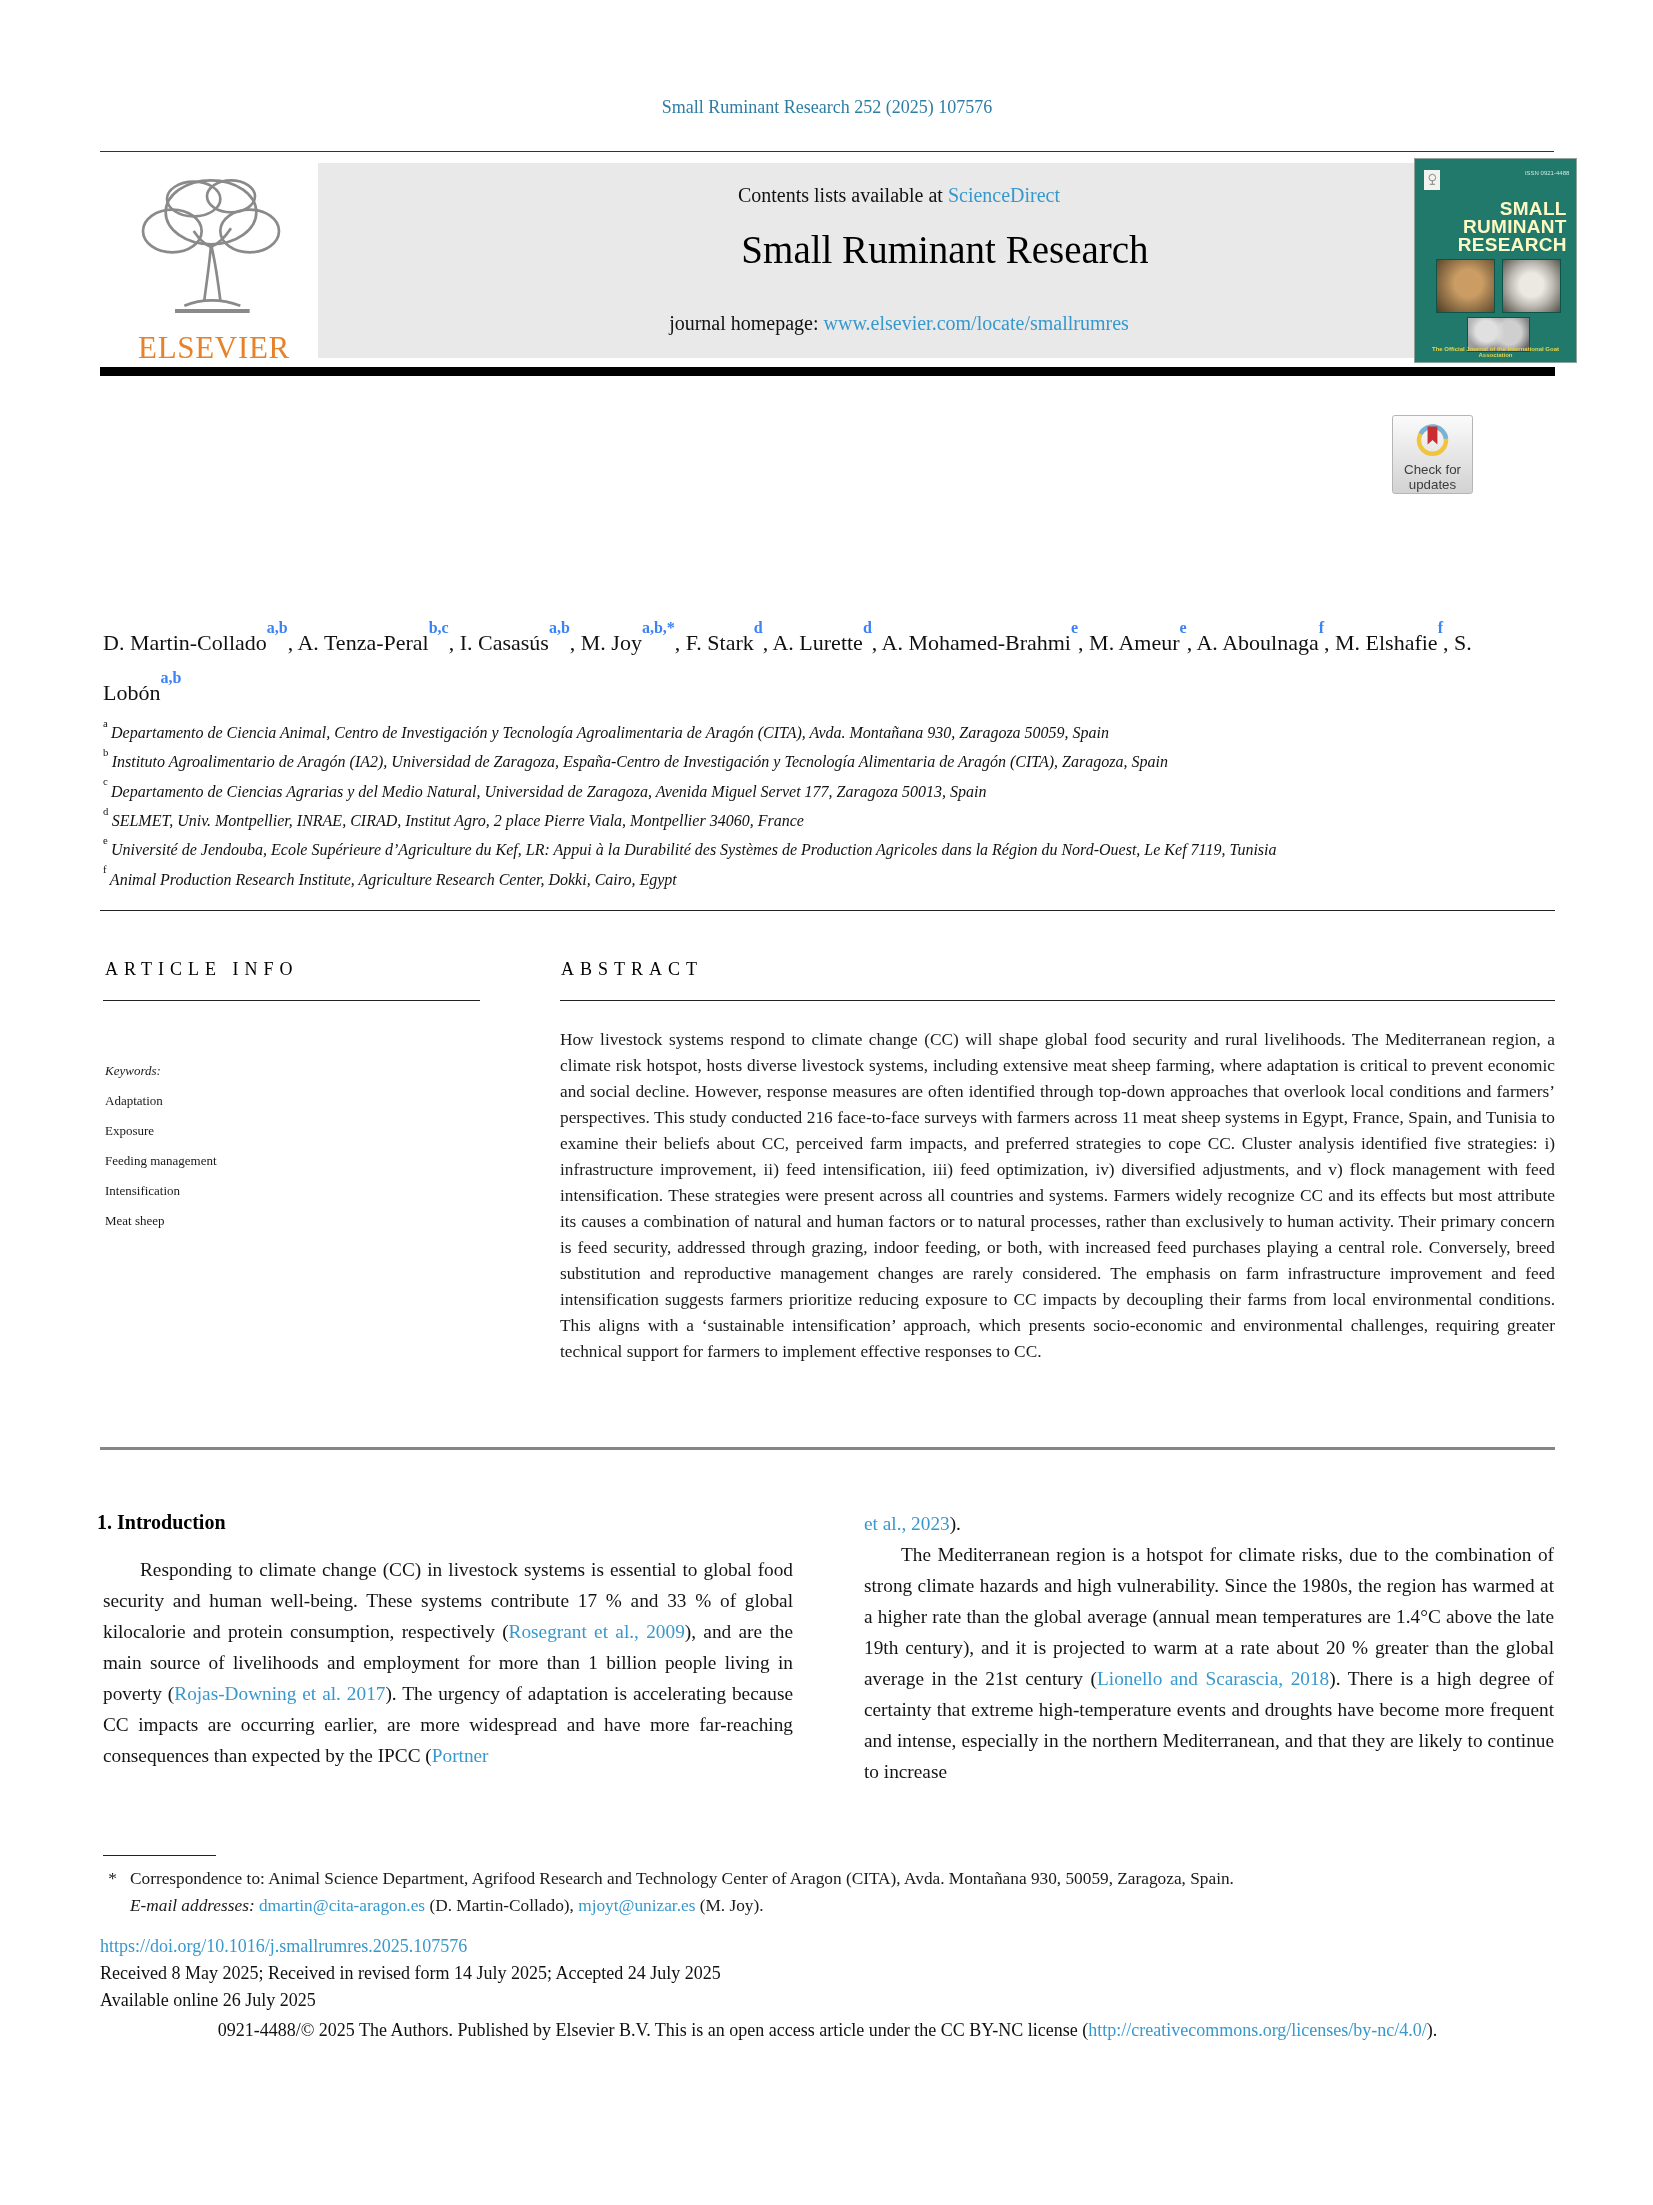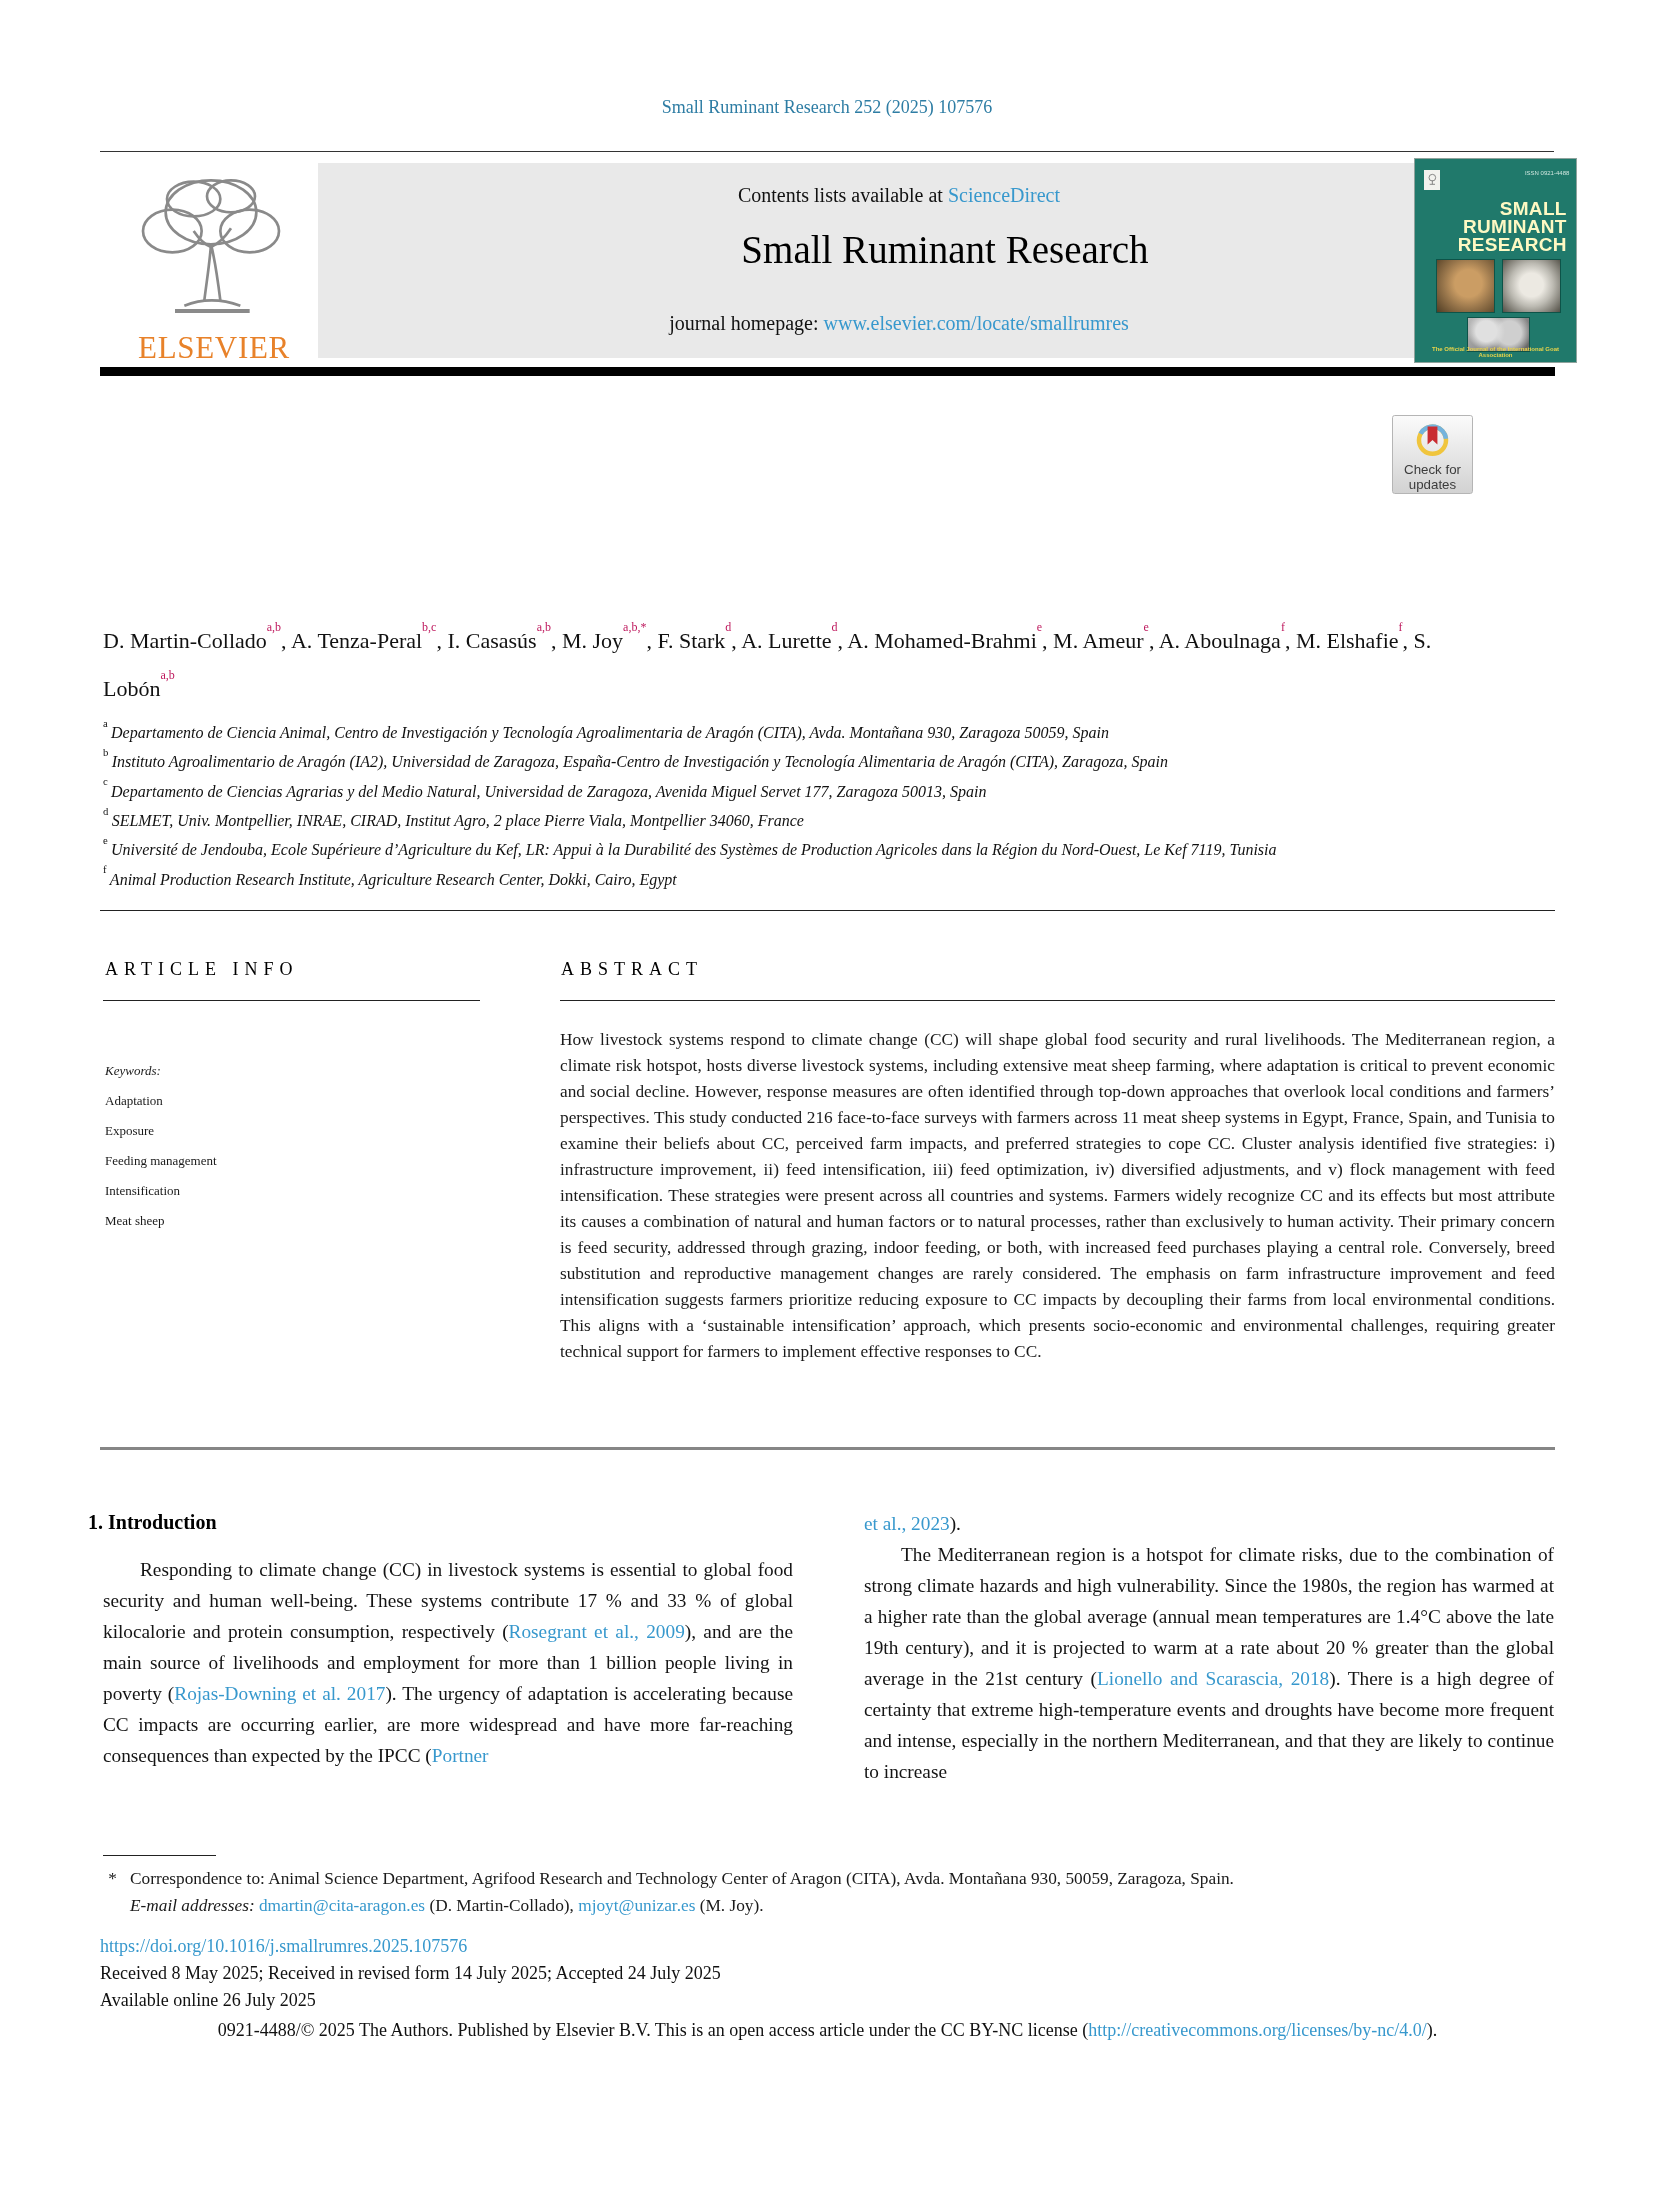--- a/index.html
+++ b/index.html
@@ -47,38 +47,38 @@
 
   
   #badge{left:1392px;top:415px;width:79px;height:77px;border:0.7px solid #b5b5b5;border-radius:2.7px;
       background:linear-gradient(#fbfbfb,#d2d2d2);text-align:center;cursor:pointer;}
   #badge-text{font-family:"Liberation Sans",sans-serif;font-size:13.3px;line-height:15.3px;color:#3c3c3c;
       margin-top:0;text-align:center;}
 
   
   #title{left:103px;top:439px;width:1087px;font-size:31px;line-height:45px;color:#000;}
   #authors{left:103px;top:615px;width:1380px;font-size:22px;line-height:43px;color:#111;}
-  .asup{color:#be185d;font-size:12px;position:relative;top:-8.7px;}
+  .asup{color:#3b82f6;font-size:16px;position:relative;top:-8.7px;font-weight:bold;}
   #affils{left:103px;top:716px;width:1307px;font-size:16px;line-height:25px;color:#111;}
   .affil-sup{font-size:10.7px;position:relative;top:-5.3px;margin-right:3.3px;font-style:normal;}
 
   #rule-mid{left:100px;top:910px;width:1455px;}
 
   
   .sec-heading{font-size:18px;letter-spacing:6px;color:#000;}
   #info-heading{left:105px;top:959px;}
   #abs-heading{left:561px;top:959px;}
   #rule-info{left:103px;top:1000px;width:377px;}
   #rule-abs{left:560px;top:1000px;width:995px;}
   #keywords{left:105px;top:1028px;width:373px;font-size:13px;line-height:30px;margin-top:28px;}
   #abstract-text{left:560px;top:1027px;width:995px;font-size:17.3px;line-height:26px;}
   #rule-abs-bottom{left:100px;top:1447px;width:1455px;height:2.7px;background:#868686;}
 
   
-  #intro-heading{left:88px;top:1511px;font-size:20px;font-weight:700;color:#000;}
+  #intro-heading{left:97px;top:1511px;font-size:20px;font-weight:700;color:#000;}
   .body-col{font-size:19.3px;line-height:31px;color:#141414;}
   #col-left{left:103px;top:1554px;width:690px;}
   #col-right{left:864px;top:1508px;width:690px;}
   .body-p{margin:0;}
   .indent{text-indent:37px;}
 
   
   #footnote-rule{left:103px;top:1855px;width:113px;}
   #correspondence-block{left:103px;top:1865px;width:1452px;font-size:17.3px;line-height:27px;}
   .hang{padding-left:27px;position:relative;}

